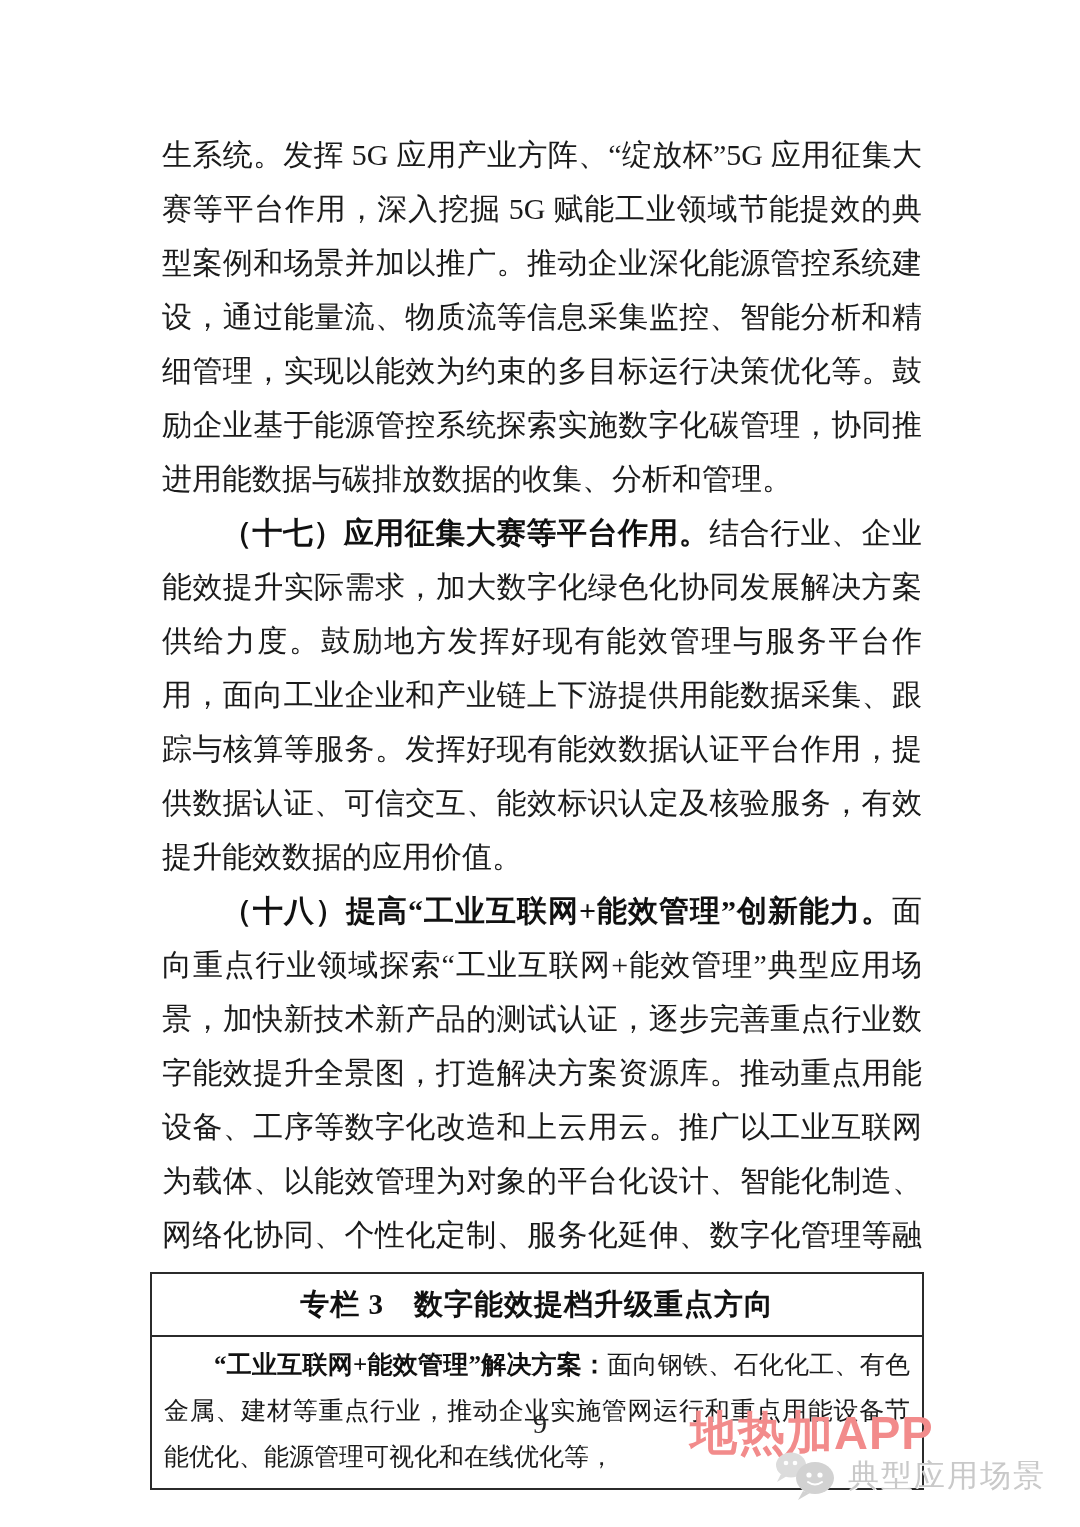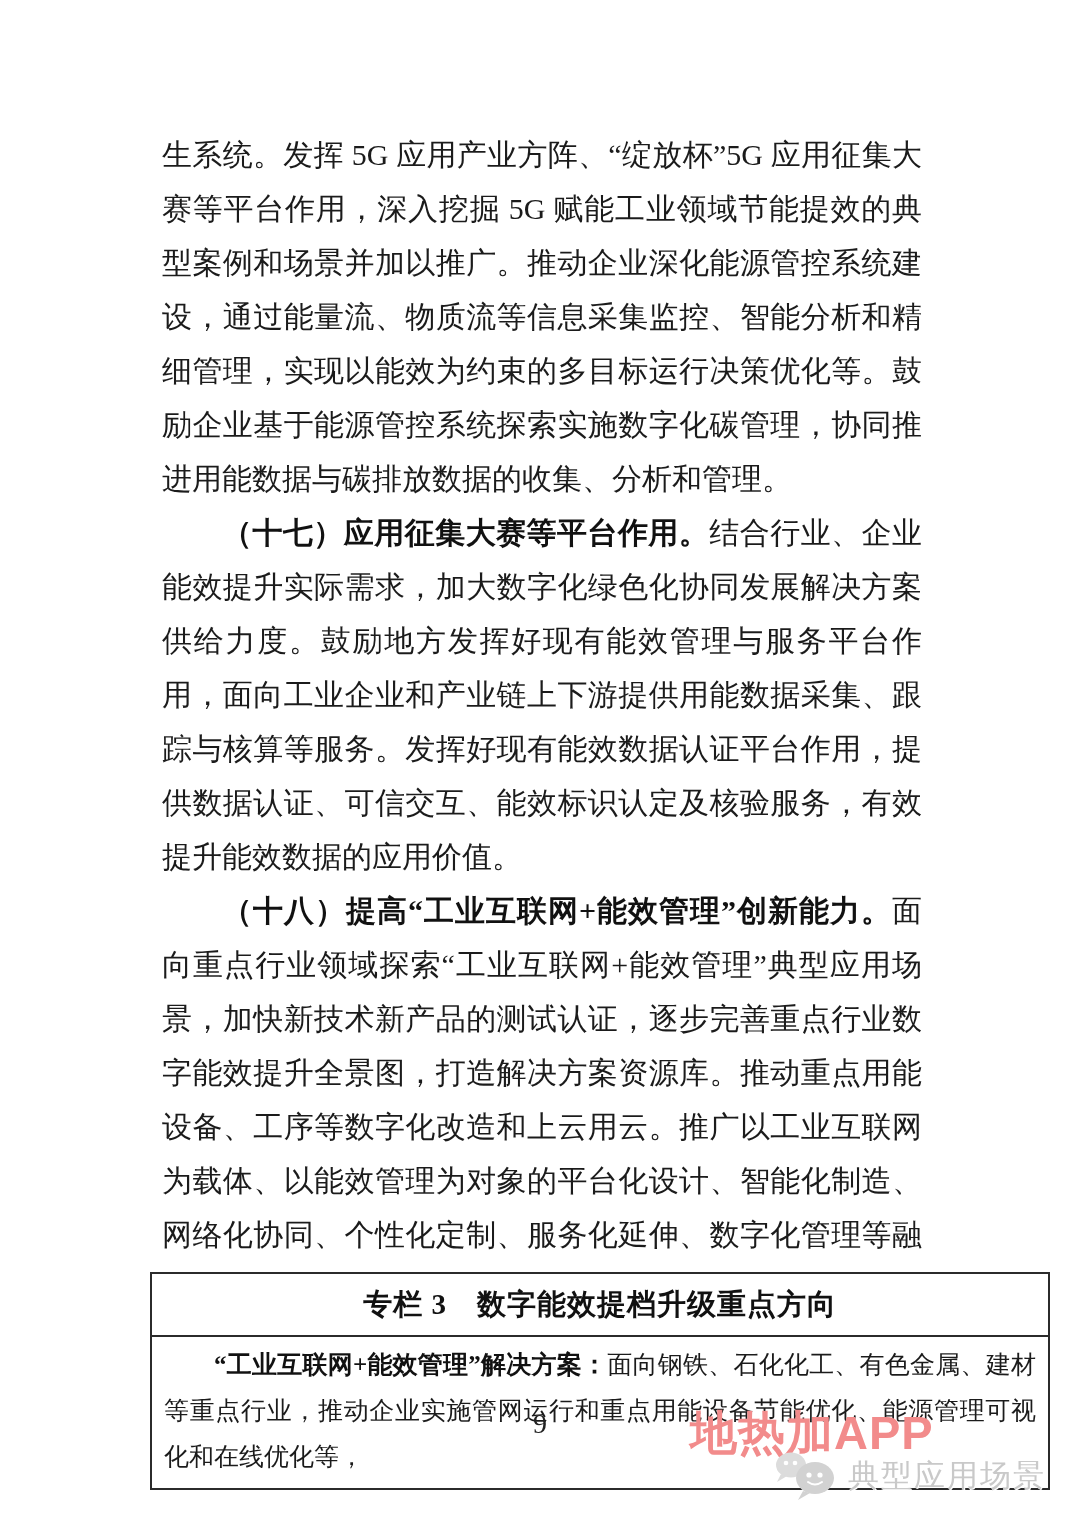--- a/index.html
+++ b/index.html
@@ -28,21 +28,21 @@
     text-align: justify;
     text-justify: inter-ideograph;
     word-break: break-all;
   }
   .para.indent { text-indent: 2em; }
   .para b { font-weight: bold; color: #111; }
 
   .callout {
     position: absolute;
     left: 150px; top: 1272px;
-    width: 900px;
+    width: 774px;
     border: 2px solid #2b2b2b;
     background: #ffffff;
   }
   .callout-title {
     font-size: 29px;
     font-weight: bold;
     color: #111;
     text-align: center;
     padding: 11px 0 10px;
     border-bottom: 2px solid #2b2b2b;

